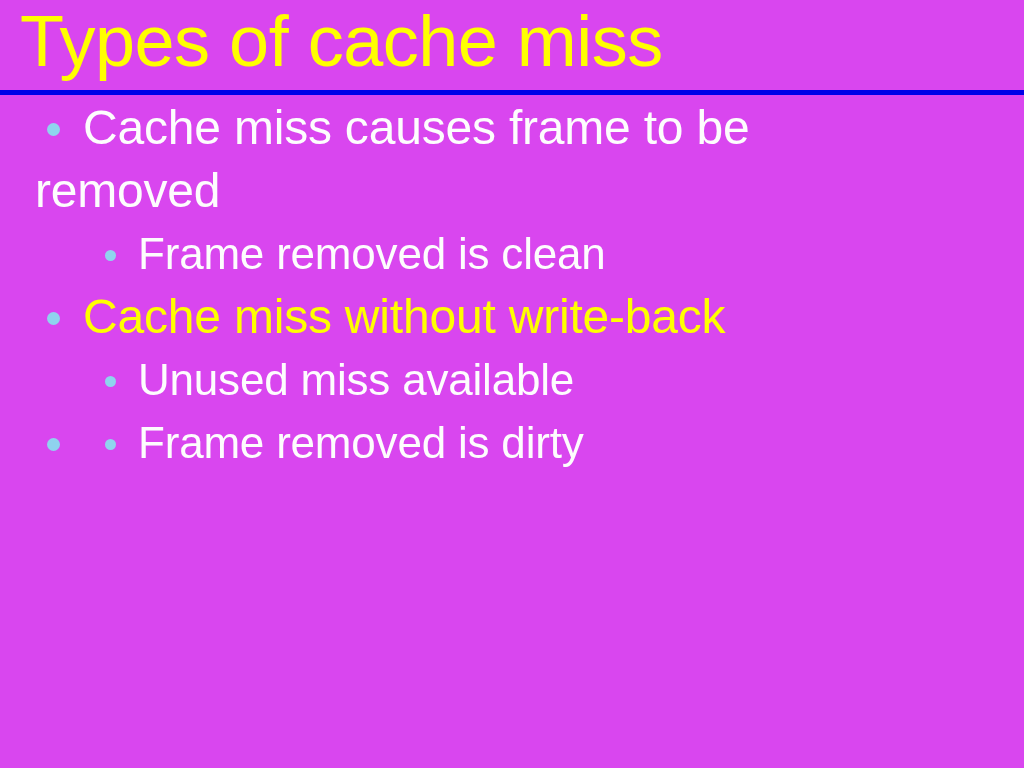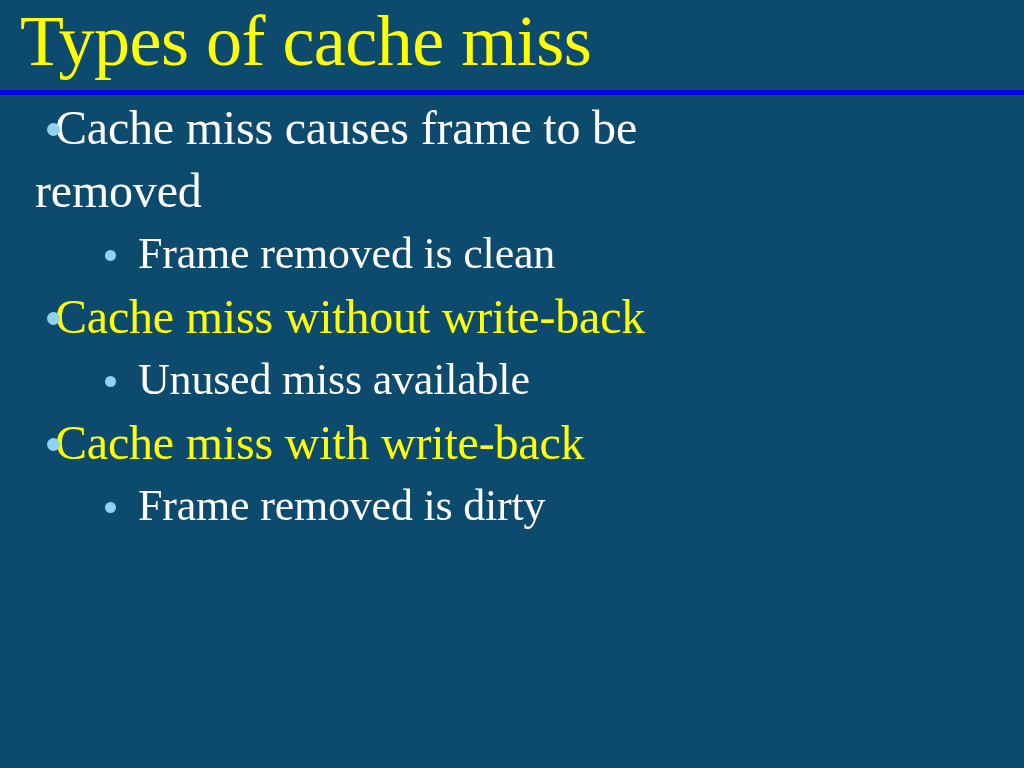--- a/index.html
+++ b/index.html
@@ -4,23 +4,23 @@
 <style>
   html, body {
     margin: 0;
     padding: 0;
     background: #000080;
   }
   #slide {
     position: relative;
     width: 1024px;
     height: 768px;
-    background: #0c4a6e;
+    background: #d946ef;
     overflow: hidden;
-    font-family: Liberation Serif, serif;
+    font-family: Liberation Sans, sans-serif;
     -webkit-font-smoothing: antialiased;
   }
 
   
   #title-block {
     position: absolute;
     left: 0;
     top: 0;
     width: 1024px;
     height: 93px;
@@ -55,21 +55,21 @@
   }
 
   .bullet-row {
     position: relative;
     display: block;
     white-space: nowrap;
   }
 
   
   .lvl1 {
-    padding-left: 55px;
+    padding-left: 83px;
     font-size: 48px;
     line-height: 63px;
     letter-spacing: -0.2px;
   }
   .lvl1 > .dot {
     position: absolute;
     left: 47px;
     top: 27px;
     width: 13px;
     height: 13px;
@@ -133,21 +133,20 @@
       <span class="label txt-yellow">Cache miss without write-back</span>
     </div>
 
     <div class="bullet-row lvl2">
       <span class="dot"></span>
       <span class="label txt-white">Unused miss available</span>
     </div>
 
     <div class="bullet-row lvl1">
       <span class="dot"></span>
-      <span class="label txt-yellow">Cache miss with write-back</span>
     </div>
 
     <div class="bullet-row lvl2">
       <span class="dot"></span>
       <span class="label txt-white">Frame removed is dirty</span>
     </div>
 
   </div>
 </div>
 

